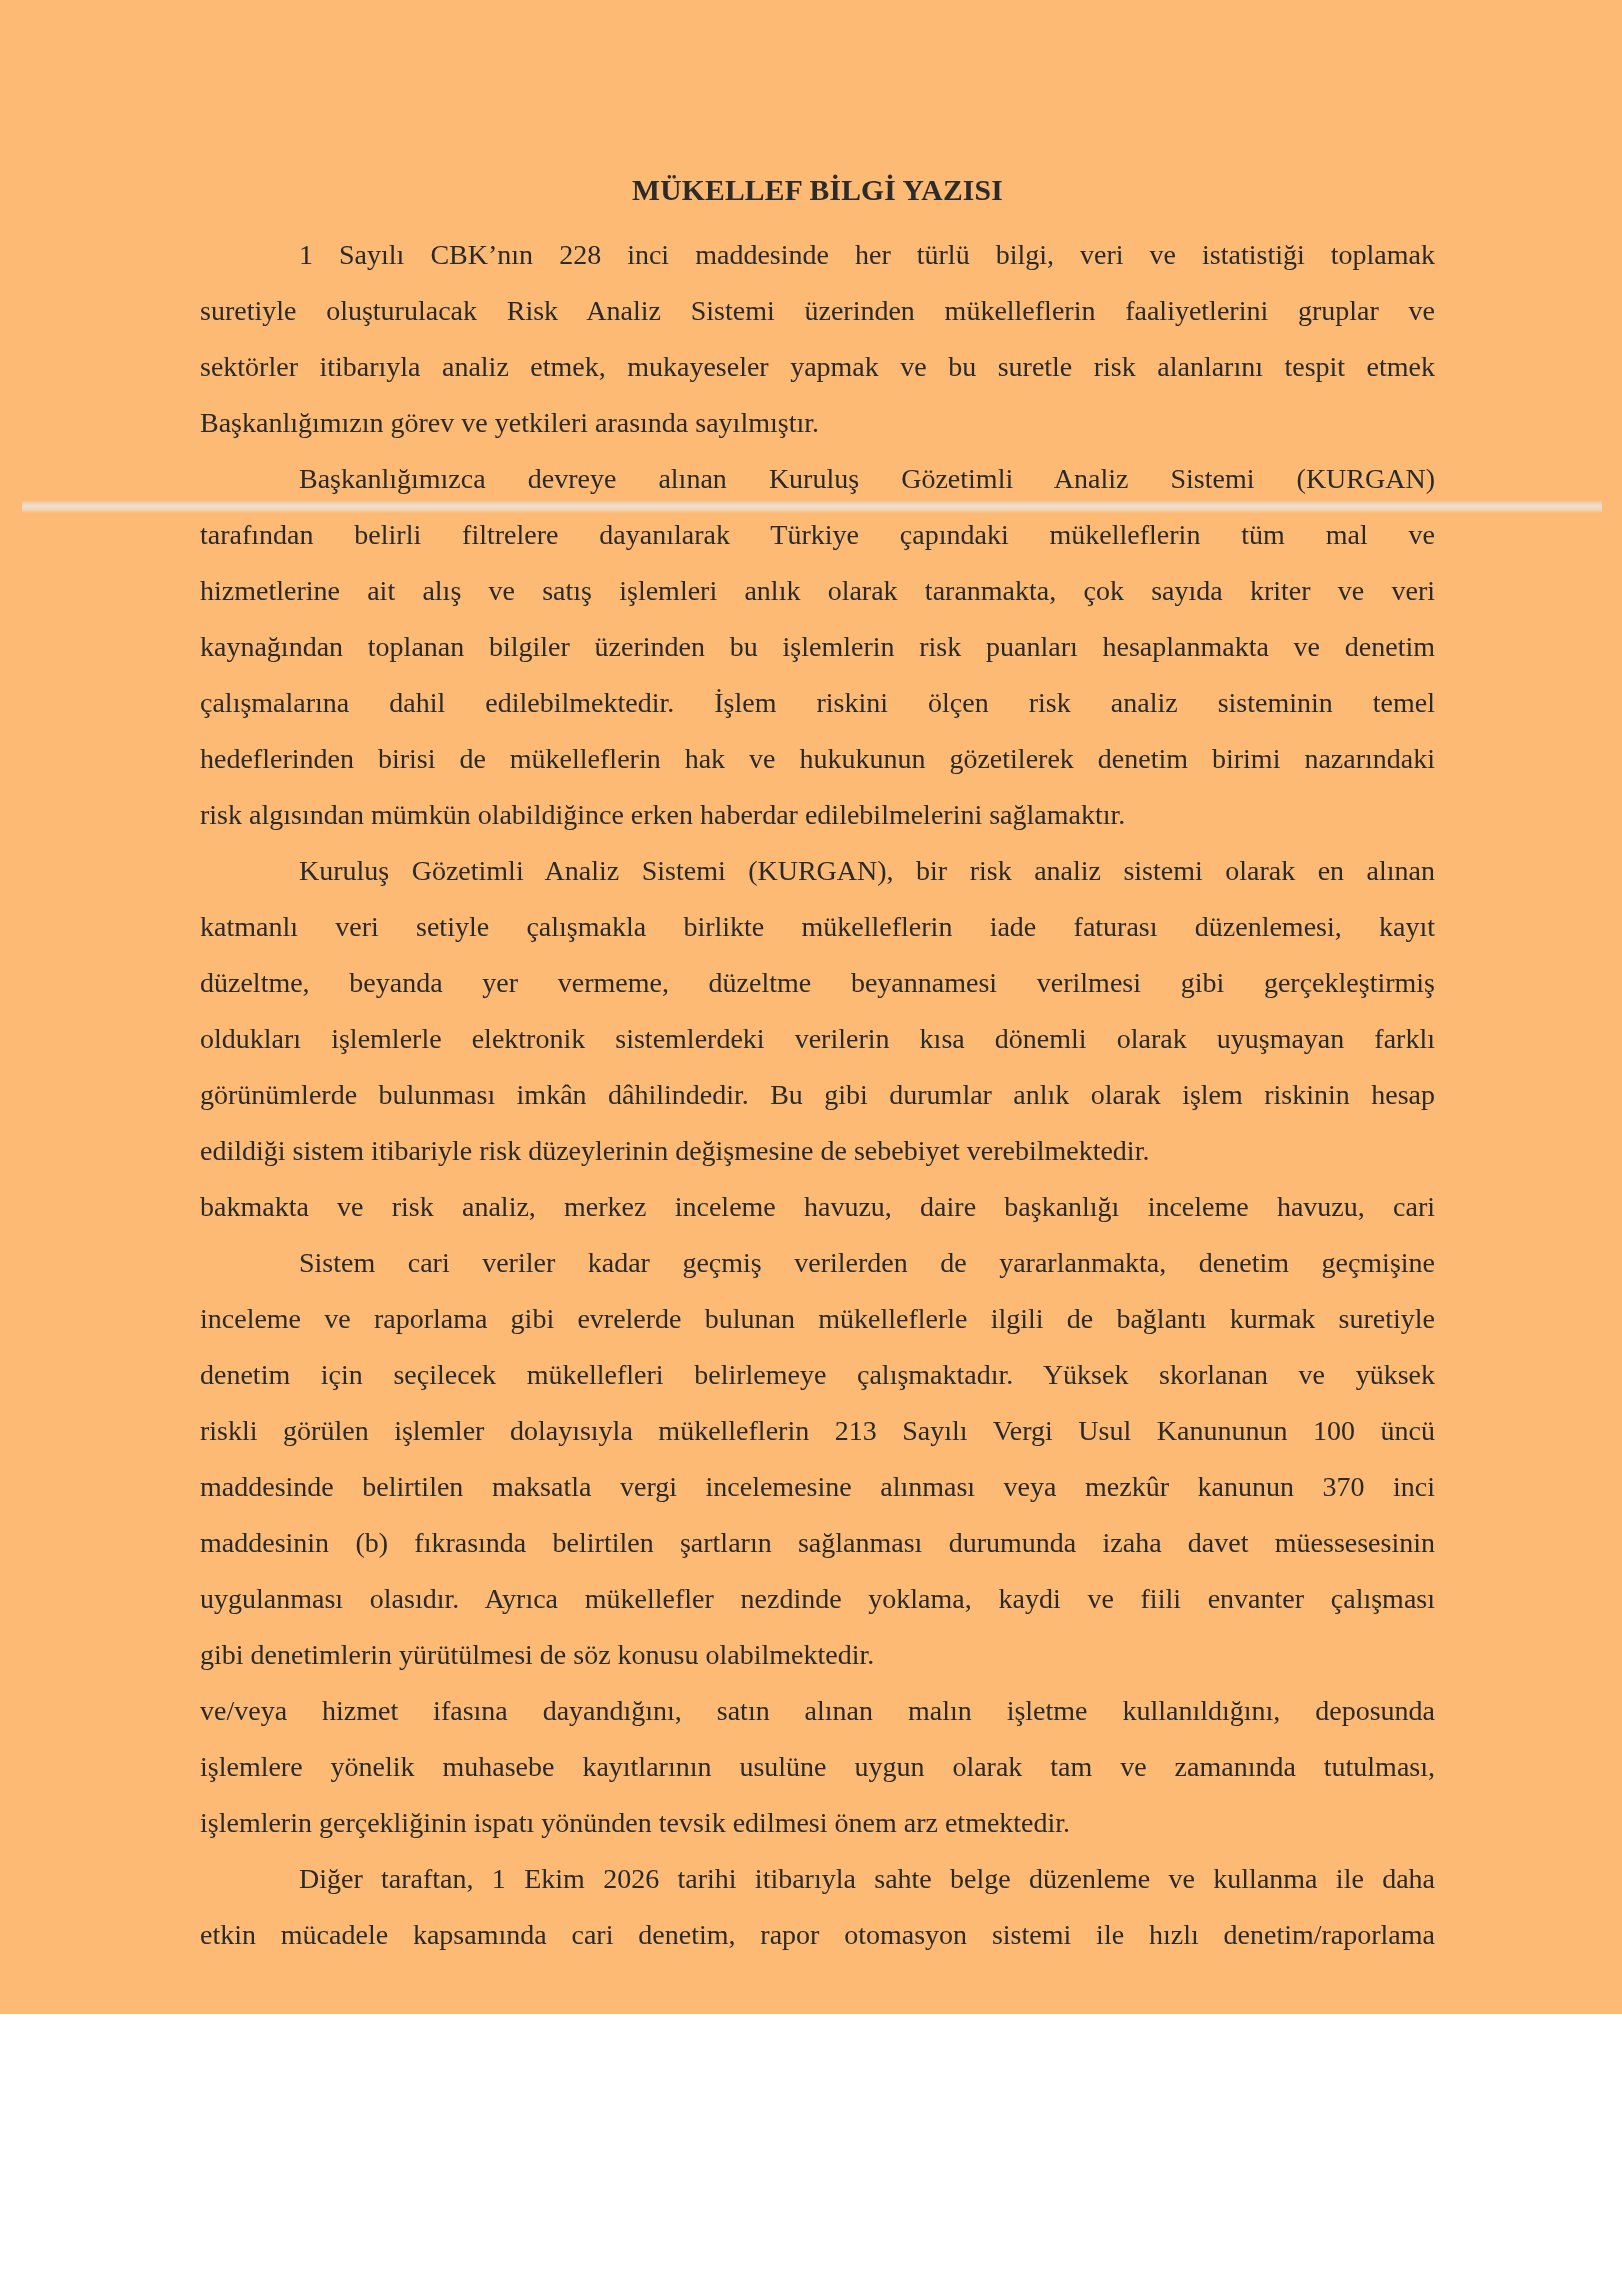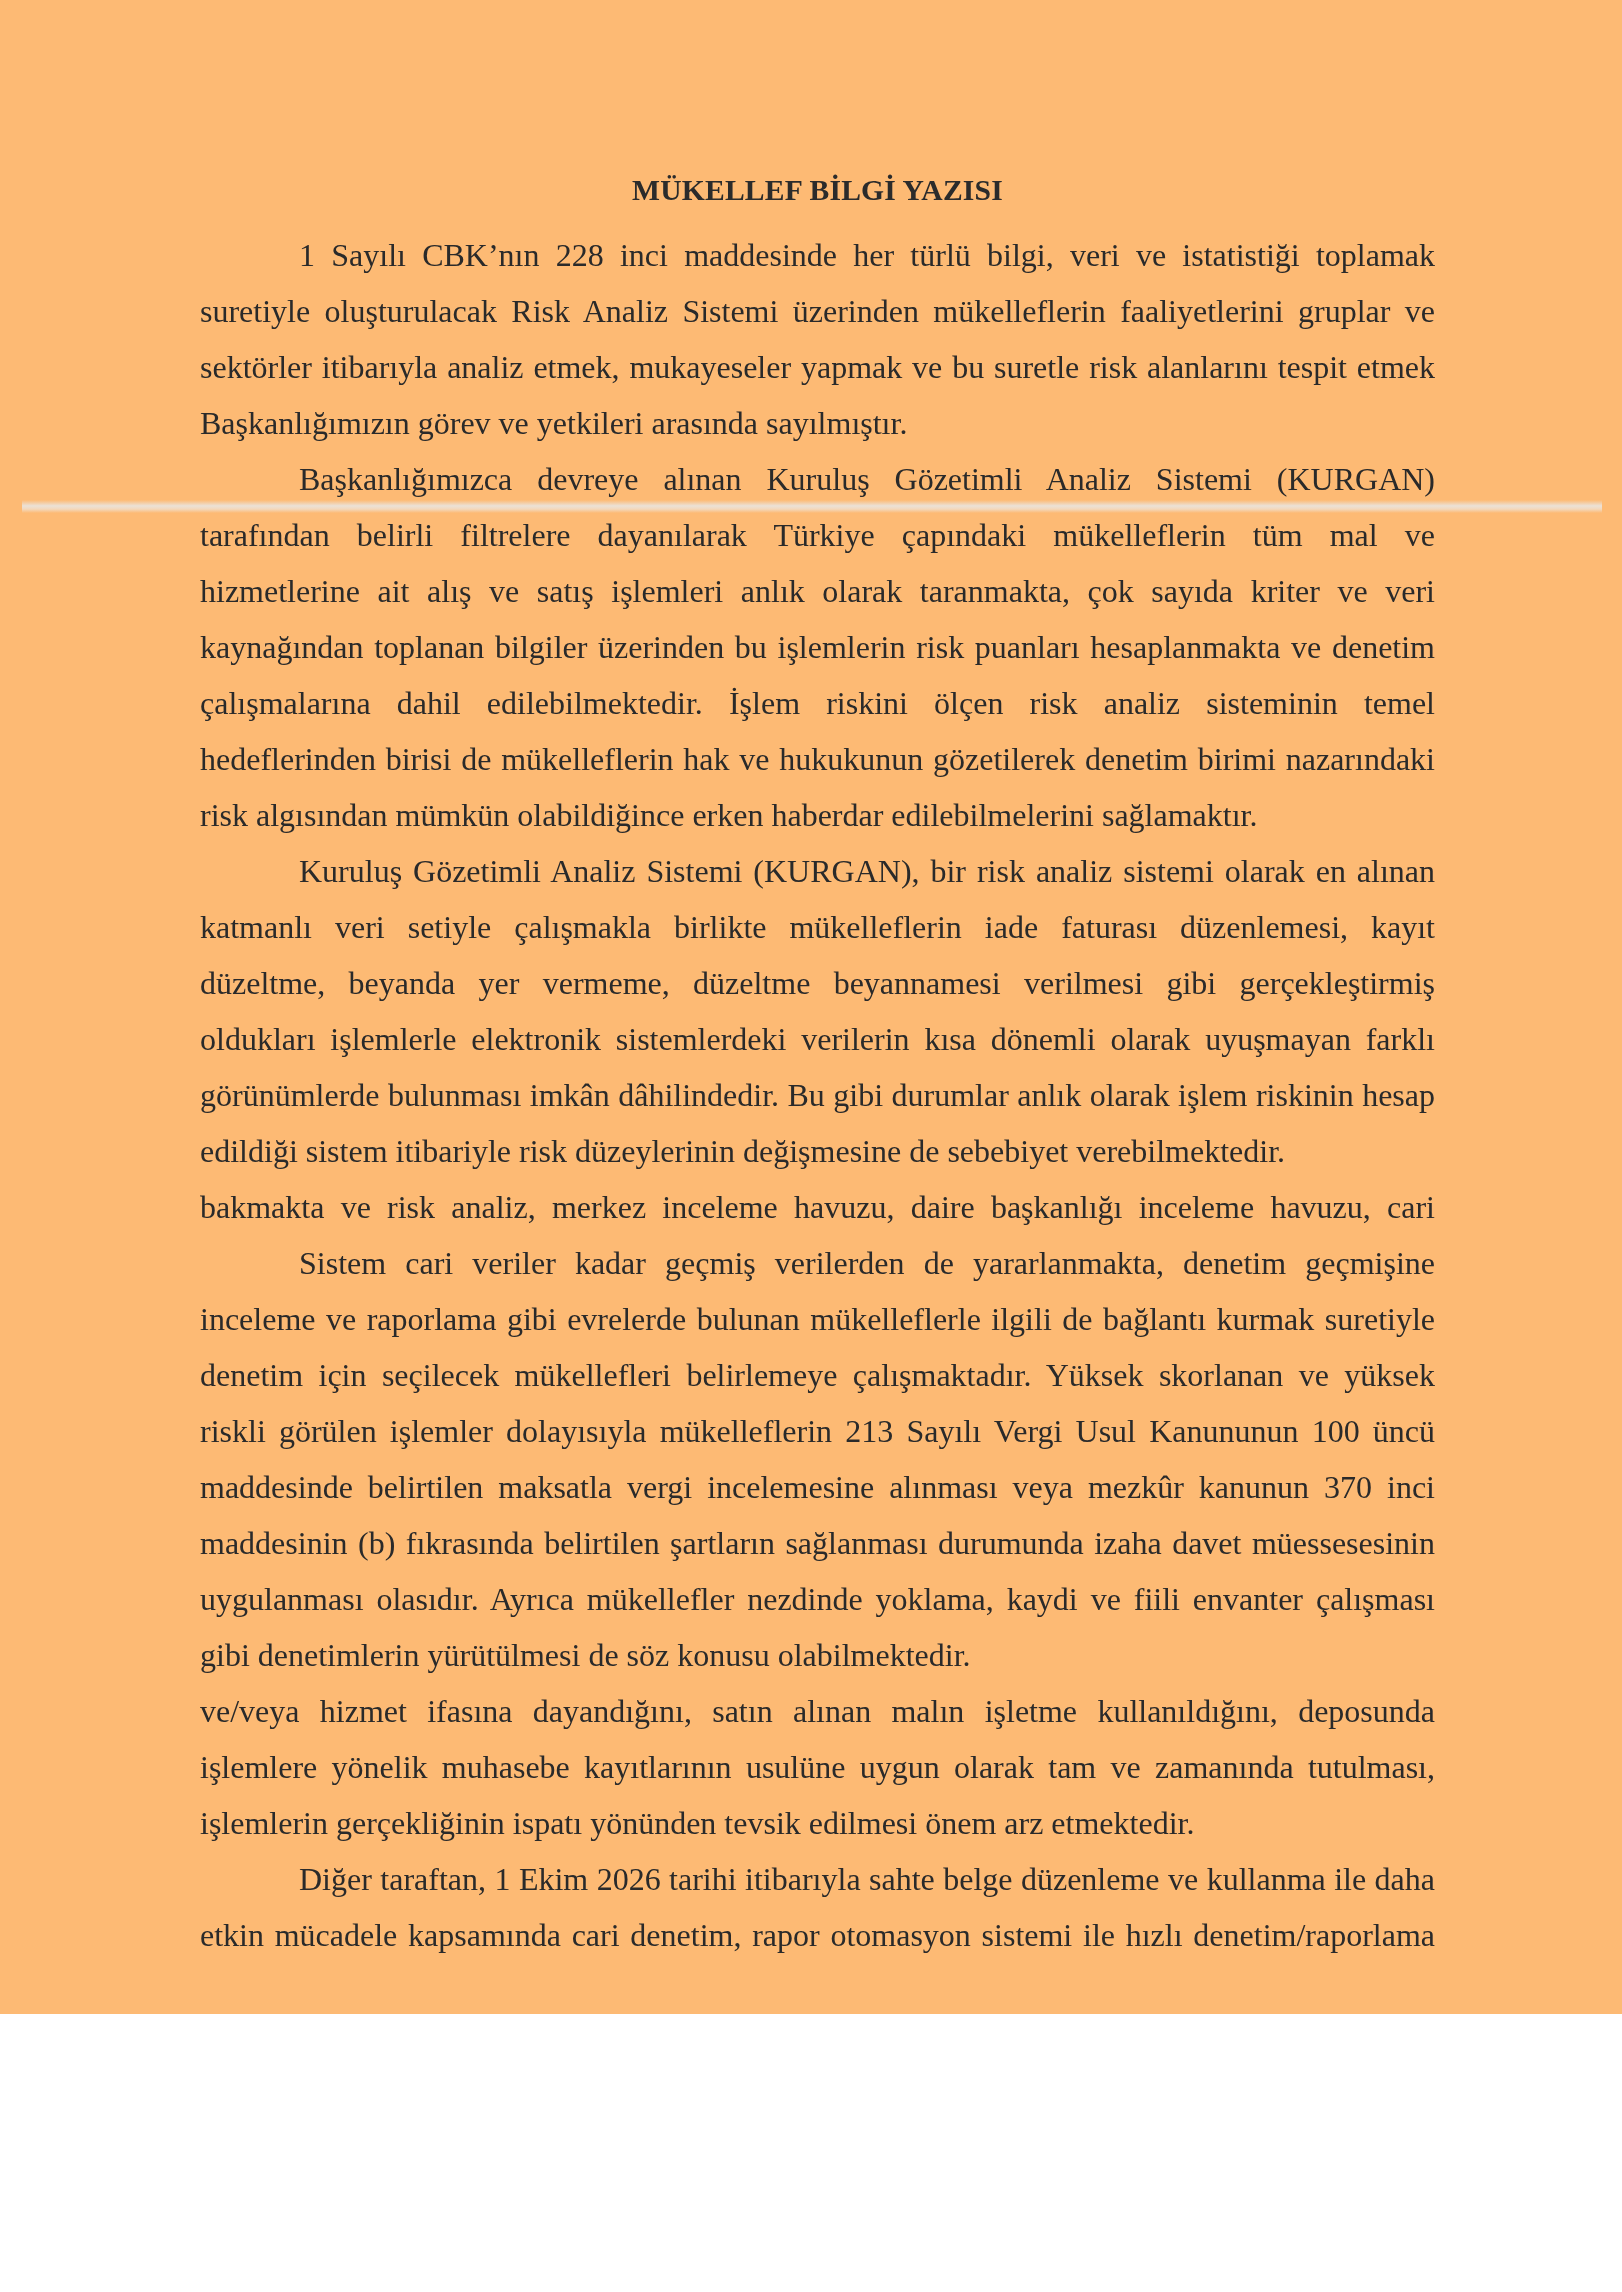--- a/index.html
+++ b/index.html
@@ -41,21 +41,21 @@
     line-height: 45px;
     color: #2b2b2b;
     letter-spacing: 0.2px;
   }
   .body-text {
     position: absolute;
     left: 200px;
     top: 227px;
     width: 1235px;
     font-family: "Liberation Serif", "DejaVu Serif", serif;
-    font-size: 32px;
+    font-size: 28px;
     color: #2a2a2a;
   }
   .line {
     display: block;
     height: 56px;
     line-height: 56px;
     white-space: nowrap;
     text-align: justify;
     text-align-last: justify;
     overflow: visible;

